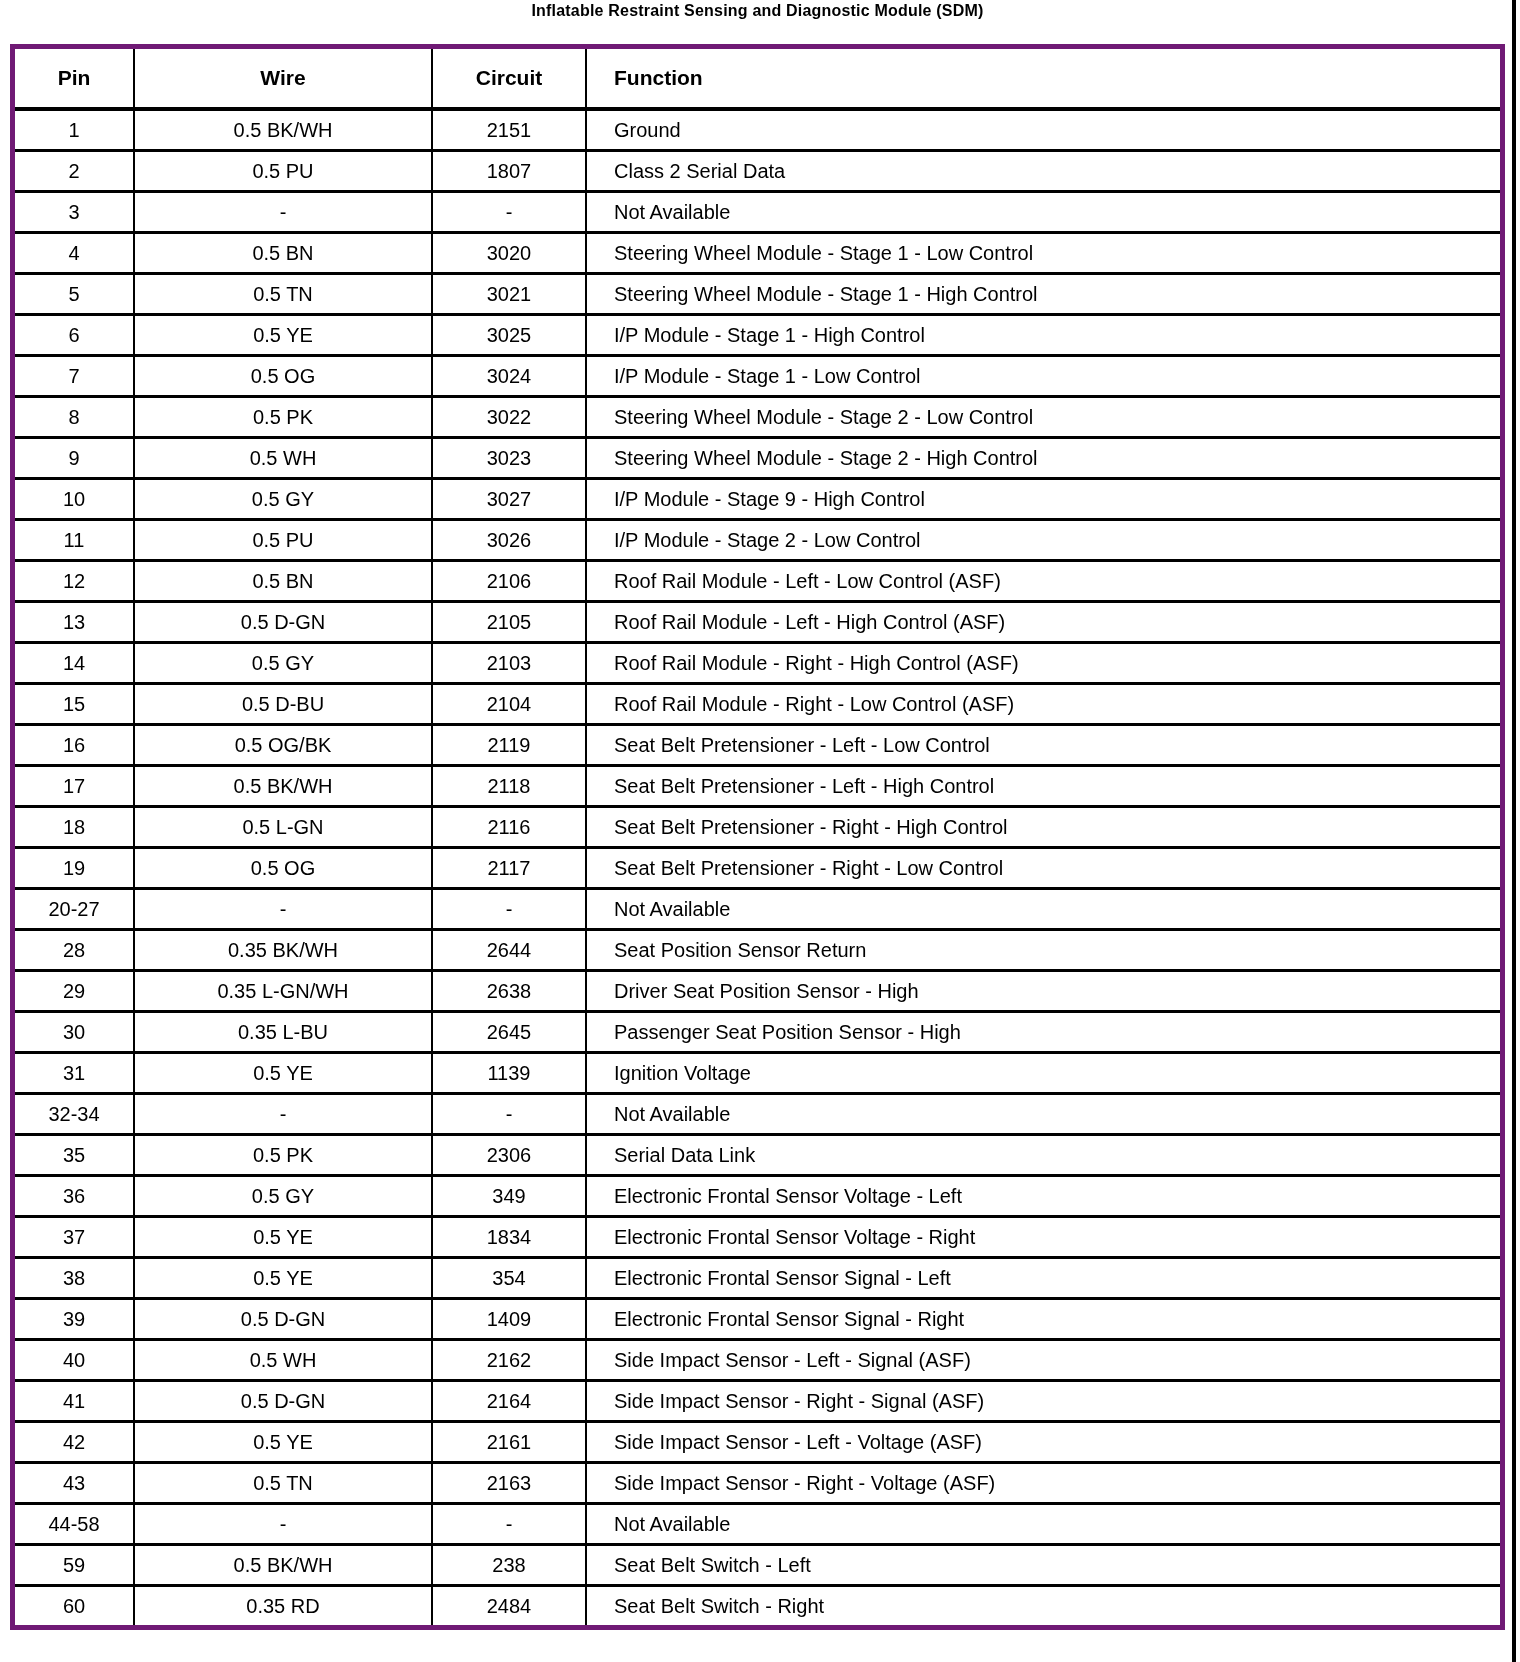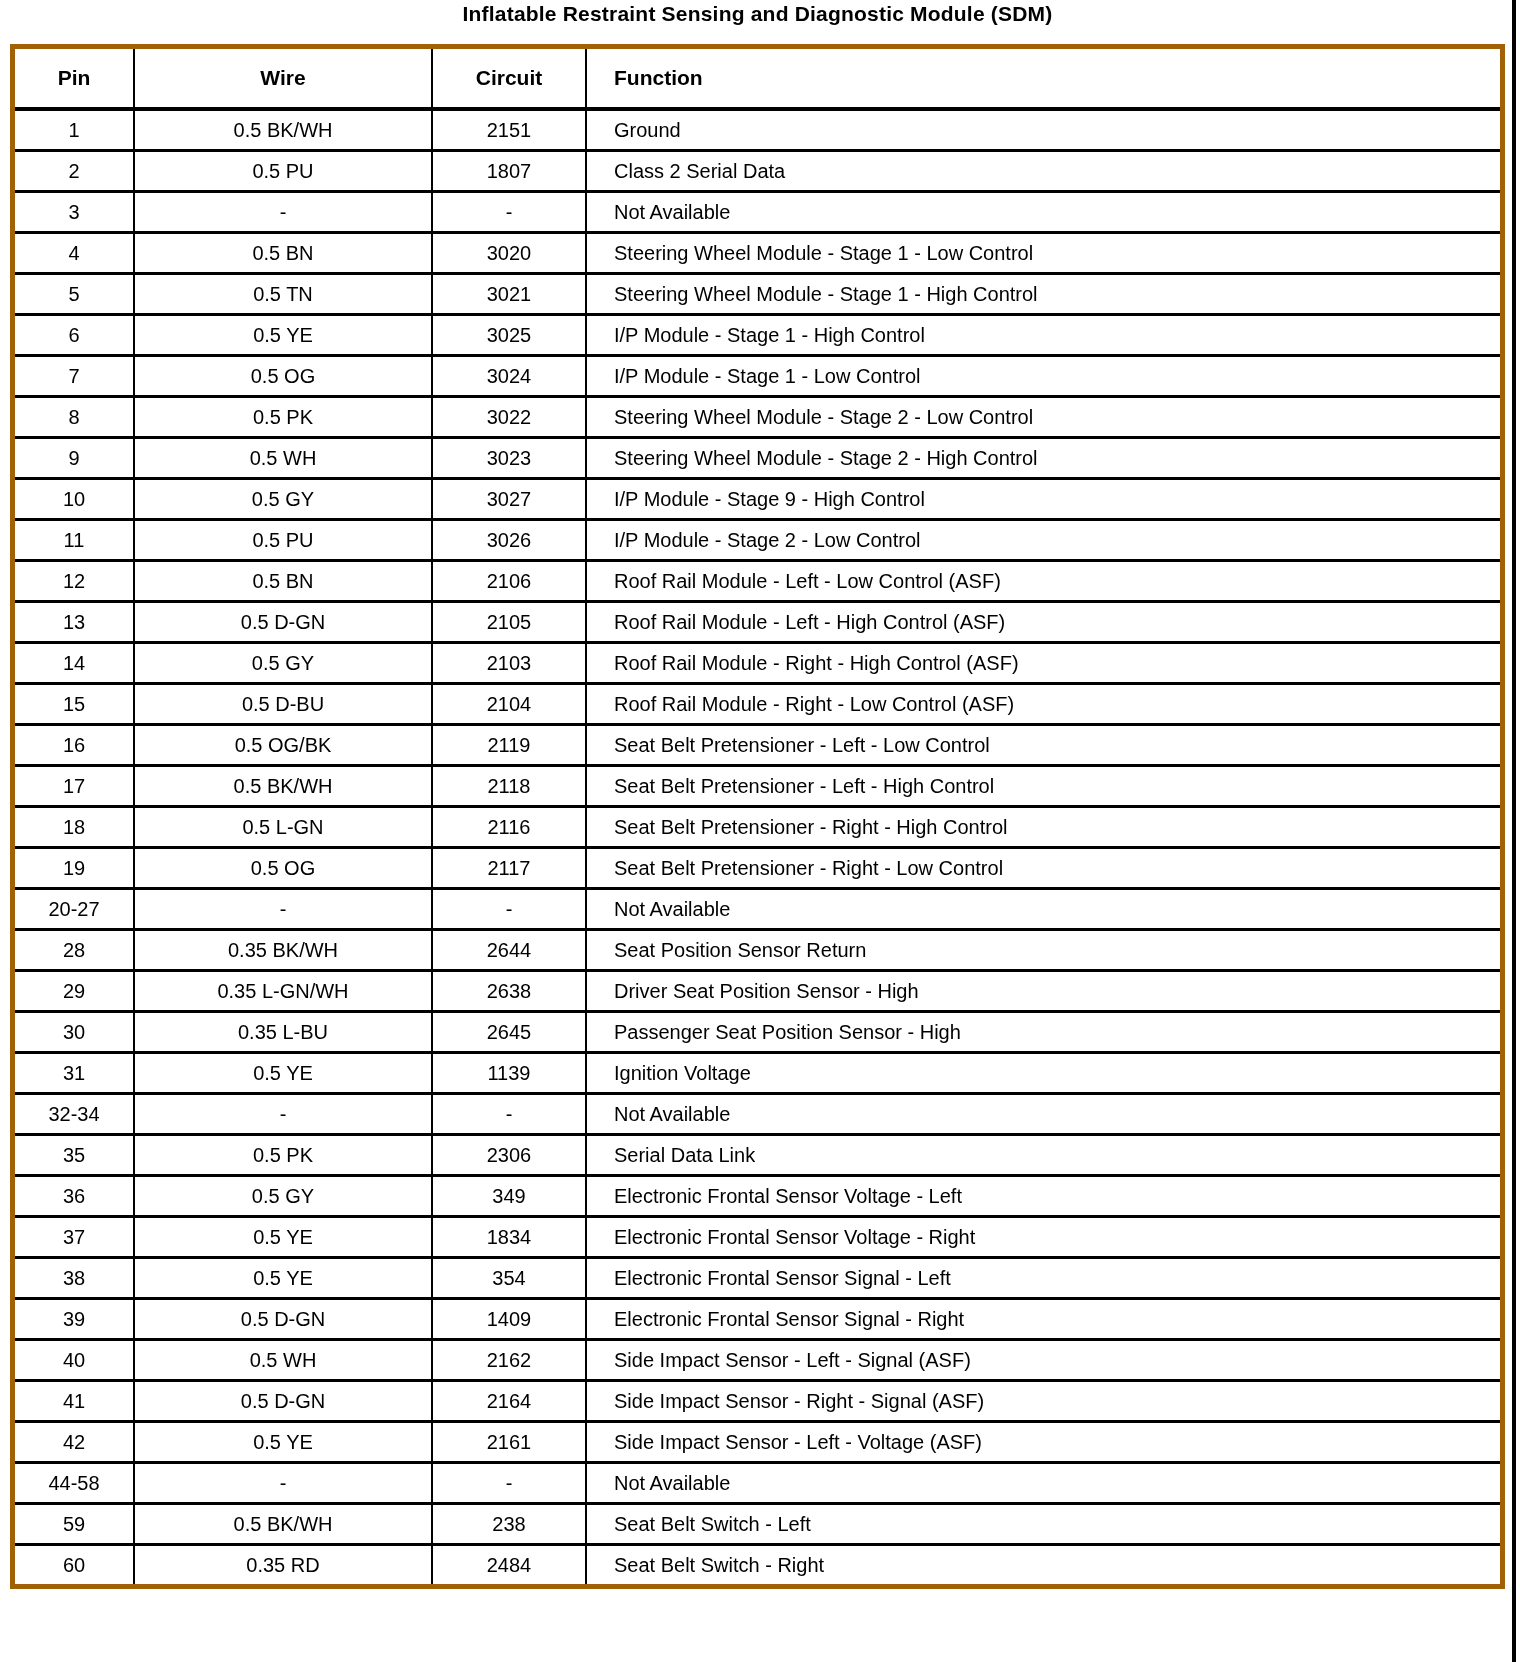--- a/index.html
+++ b/index.html
@@ -14,40 +14,40 @@
     font-family: "Liberation Sans", sans-serif;
     color: #000000;
     overflow: hidden;
   }
   .page-title {
     position: absolute;
     top: 2px;
     left: 10px;
     width: 1495px;
     text-align: center;
-    font-size: 21px;
+    font-size: 16px;
     font-weight: bold;
     letter-spacing: 0.2px;
   }
   .page-frame-right {
     position: absolute;
     top: 0;
     left: 1512px;
     width: 4px;
     height: 1662px;
     background: #000000;
   }
   .pin-table {
     position: absolute;
     top: 44px;
     left: 10px;
     width: 1495px;
     border-collapse: collapse;
     table-layout: fixed;
-    border: 5px solid #a16207;
+    border: 5px solid #701a75;
     font-size: 20px;
   }
   .pin-table th, .pin-table td {
     border: 2px solid #000000;
     border-top-width: 3px;
     border-bottom-width: 3px;
     padding: 0;
     overflow: hidden;
     white-space: nowrap;
     background: #ffffff;
@@ -279,20 +279,26 @@
         <td class="col-circuit">2164</td>
         <td class="col-function">Side Impact Sensor - Right - Signal (ASF)</td>
       </tr>
       <tr>
         <td class="col-pin">42</td>
         <td class="col-wire">0.5 YE</td>
         <td class="col-circuit">2161</td>
         <td class="col-function">Side Impact Sensor - Left - Voltage (ASF)</td>
       </tr>
       <tr>
+        <td class="col-pin">43</td>
+        <td class="col-wire">0.5 TN</td>
+        <td class="col-circuit">2163</td>
+        <td class="col-function">Side Impact Sensor - Right - Voltage (ASF)</td>
+      </tr>
+      <tr>
         <td class="col-pin">44-58</td>
         <td class="col-wire">-</td>
         <td class="col-circuit">-</td>
         <td class="col-function">Not Available</td>
       </tr>
       <tr>
         <td class="col-pin">59</td>
         <td class="col-wire">0.5 BK/WH</td>
         <td class="col-circuit">238</td>
         <td class="col-function">Seat Belt Switch - Left</td>

